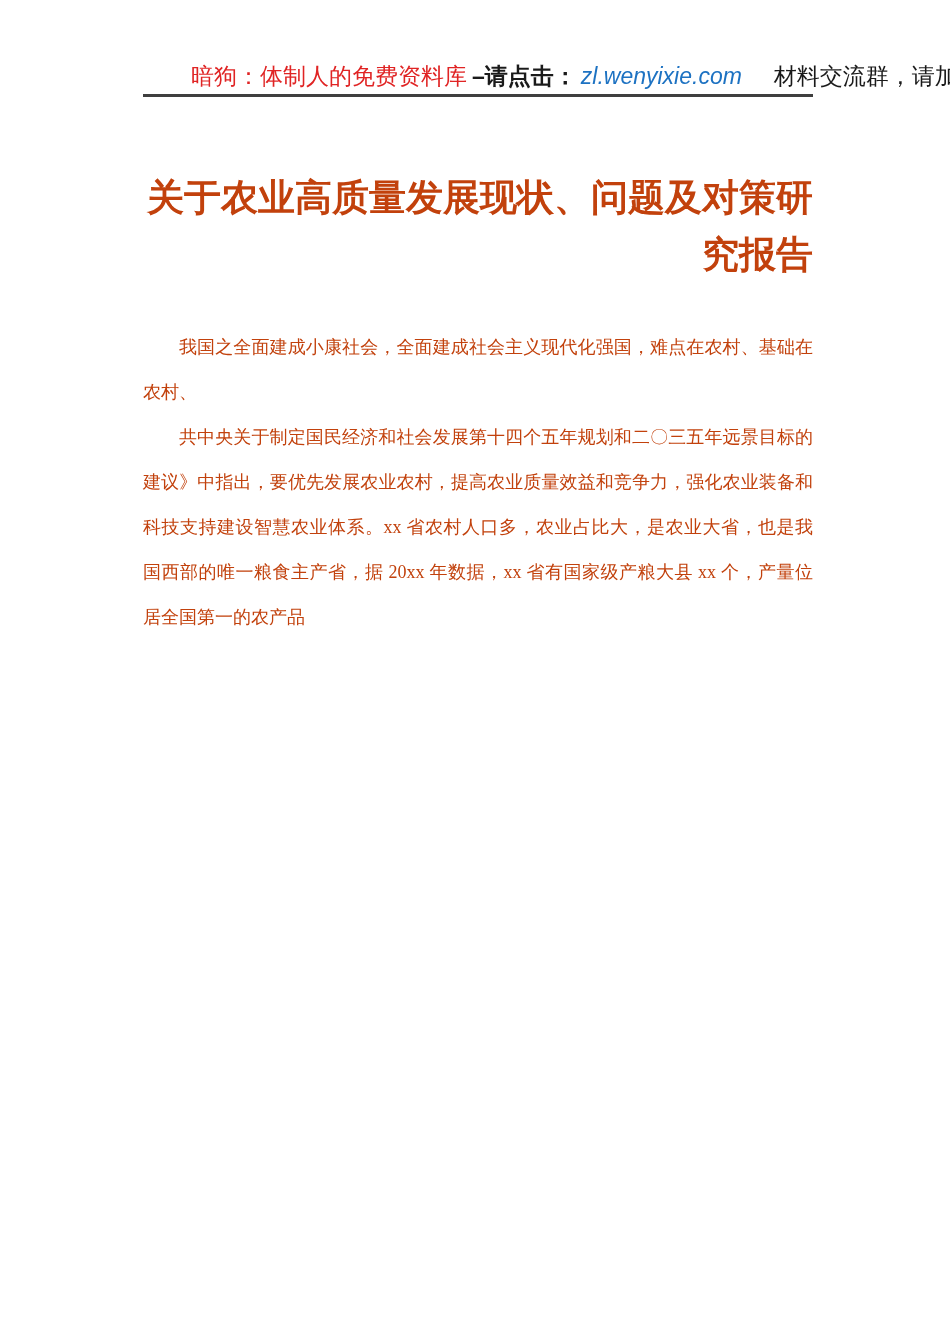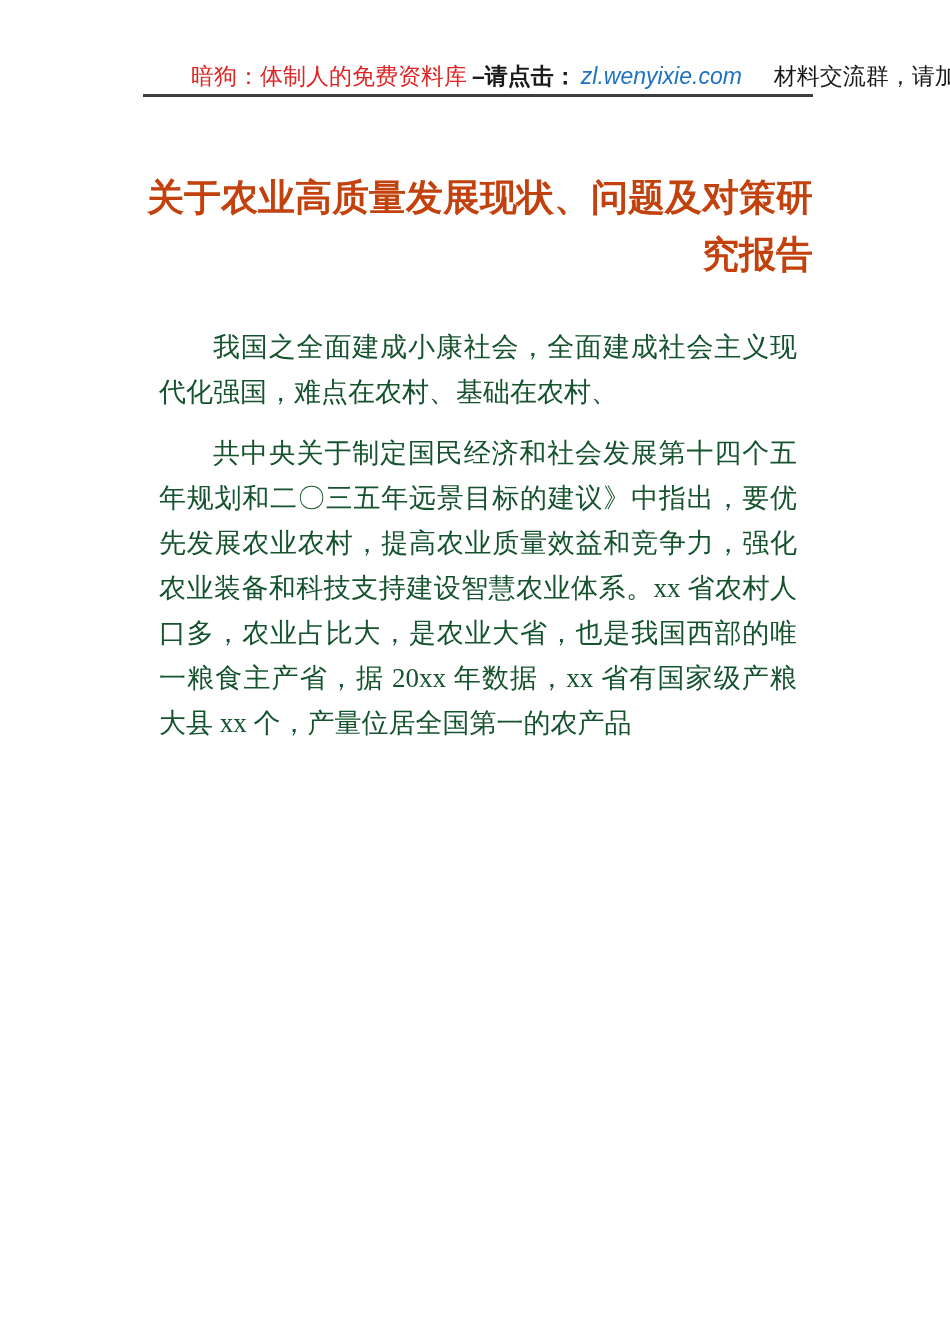--- a/index.html
+++ b/index.html
@@ -61,27 +61,27 @@
     font-weight: bold;
     text-align: right;
     letter-spacing: 0;
     color: #c2410c;
   }
   
   .doc-body {
     margin-top: 42px;
   }
   .doc-body p {
-    margin: 16px;
-    font-size: 27px;
+    margin: 0;
+    font-size: 18px;
     line-height: 45px;
     text-align: justify;
     text-justify: inter-ideograph;
     text-indent: 2em;
-    color: #14532d;
+    color: #c2410c;
   }
 </style>
 </head>
 <body>
 
 <div class="page">
 
   <div class="promo-header">
     <span class="brand">暗狗：体制人的免费资料库</span><span class="click-label">–请点击：</span><a class="link" href="#">zl.wenyixie.com</a><span class="wechat-note">材料交流群，请加微信 tizhisiri</span>
   </div>

